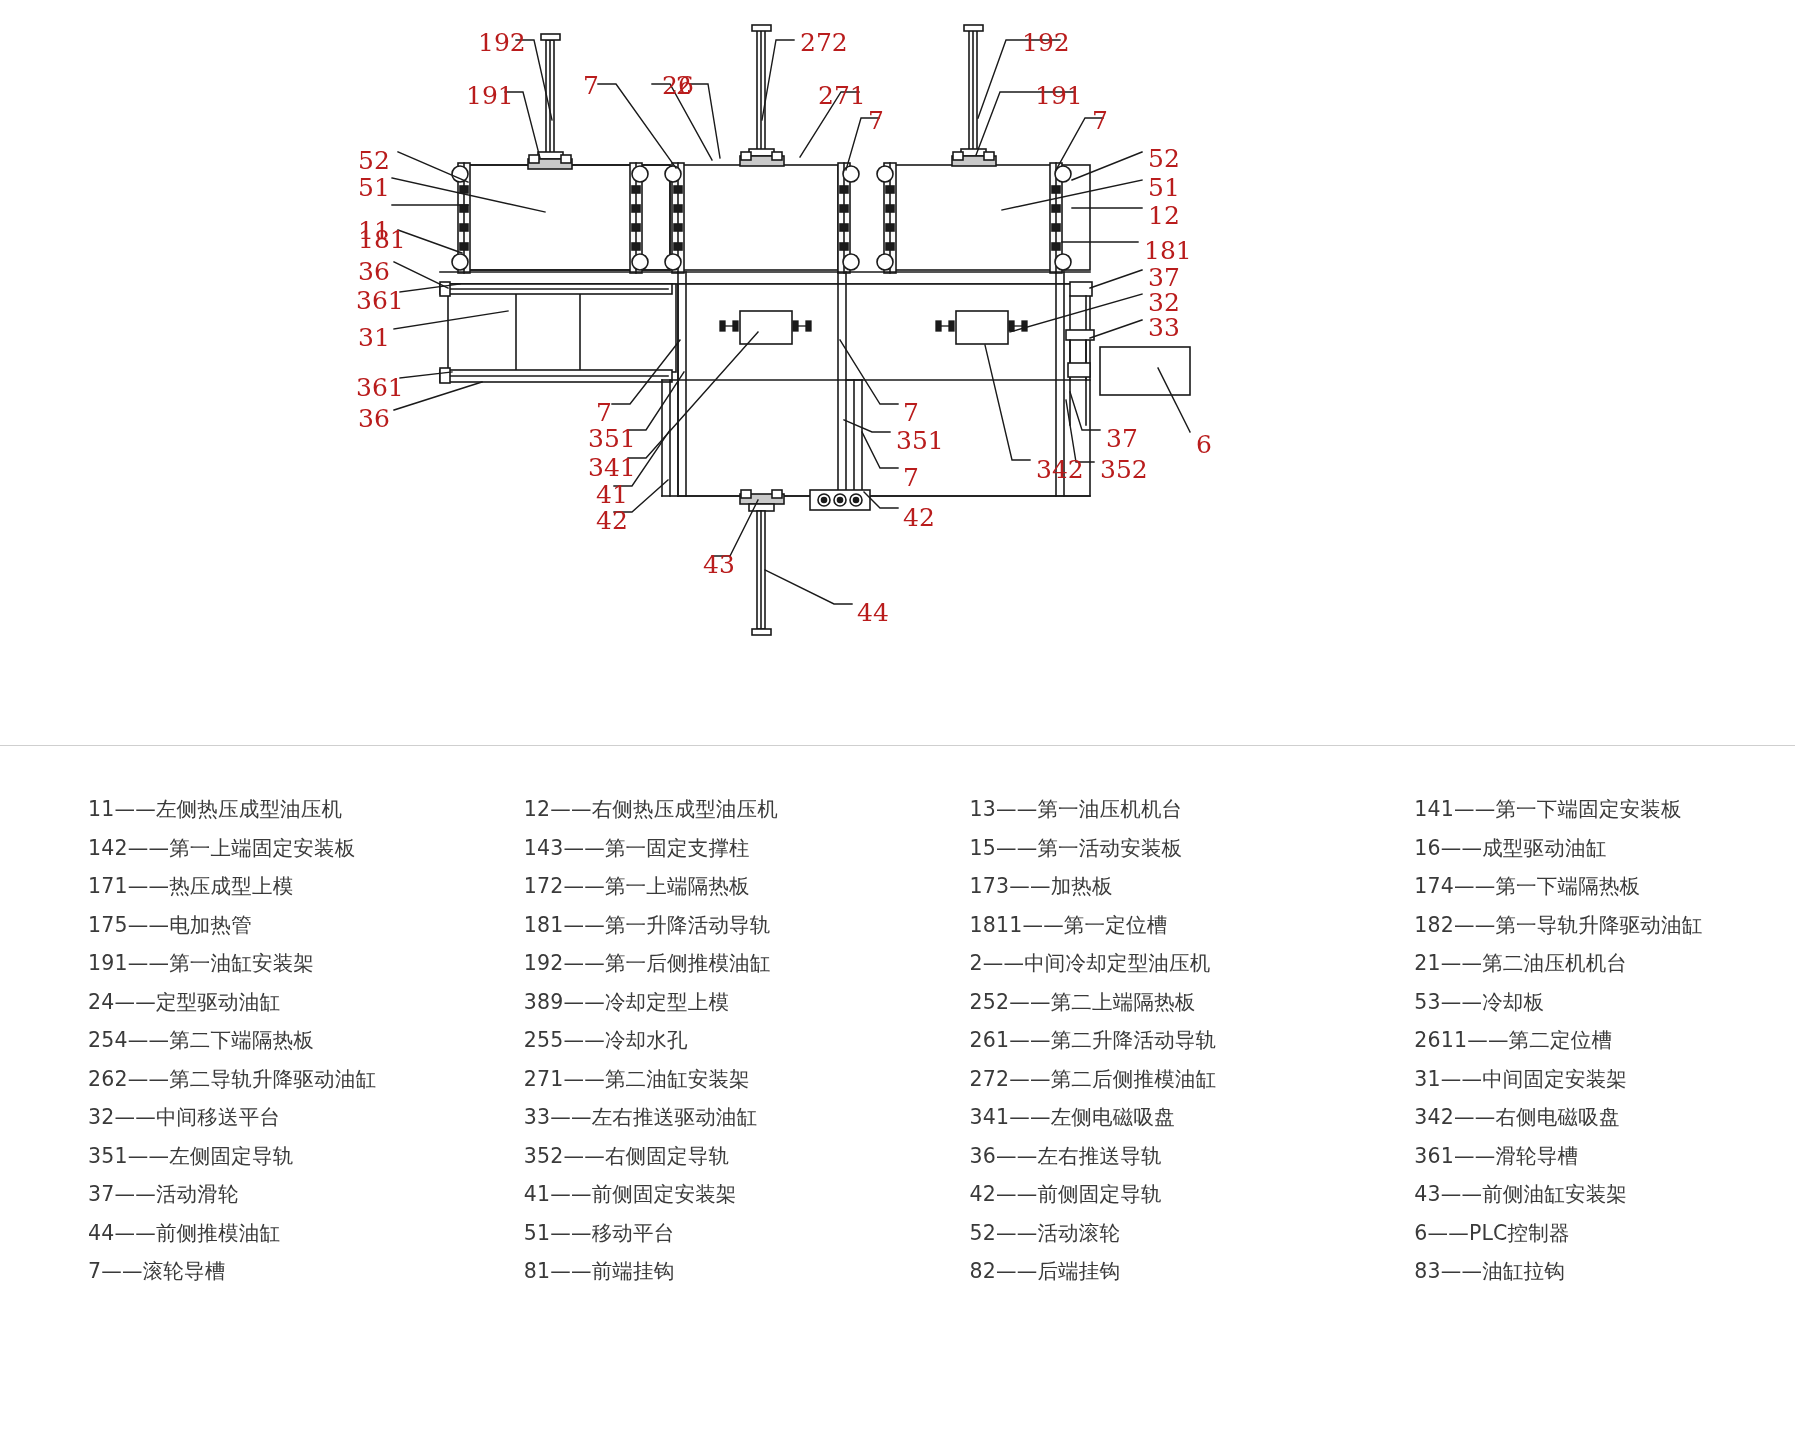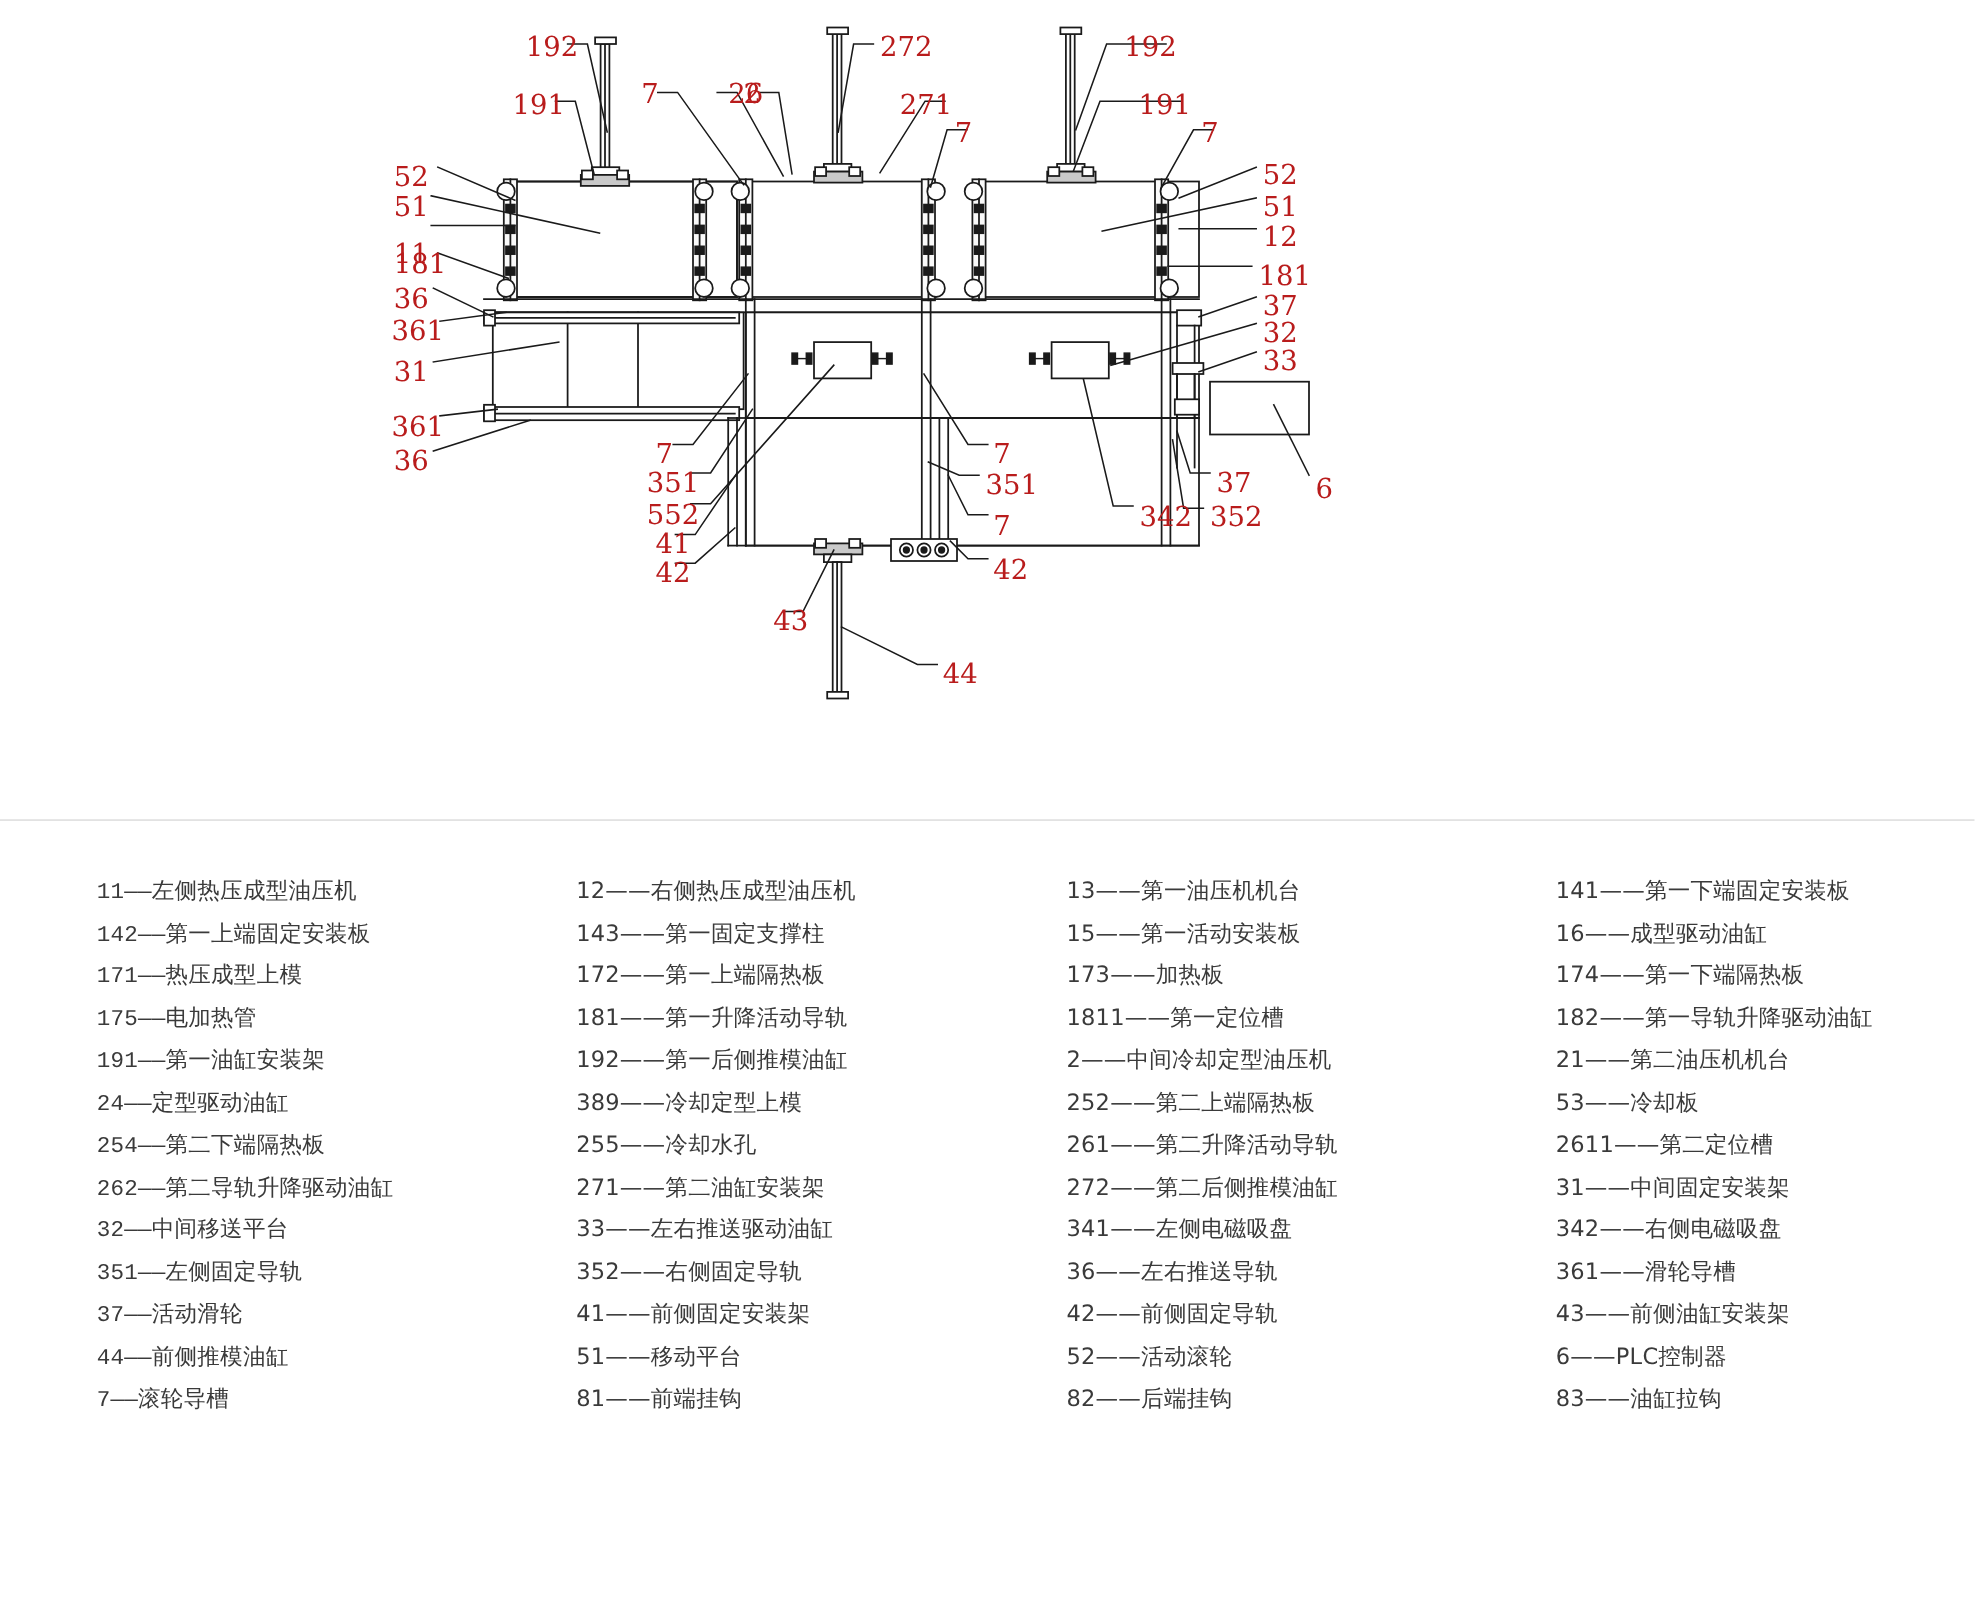--- a/index.html
+++ b/index.html
@@ -56,21 +56,21 @@
   .legend-cell {
     width: 25%;
     box-sizing: border-box;
     font-size: 20.5px;
     color: #3a3a3a;
     letter-spacing: 0.2px;
     white-space: nowrap;
     text-align: left;
     font-family: "DejaVu Sans", "Liberation Sans", sans-serif;
   }
-  .legend-cell.c0 { padding-left: 88px; font-family: Liberation Mono, monospace; }
+  .legend-cell.c0 { padding-left: 88px; }
   .legend-cell.c1 { padding-left: 75px; }
   .legend-cell.c2 { padding-left: 72px; }
   .legend-cell.c3 { padding-left: 68px; }
 
   
   .callout {
     position: absolute;
     font-family: "DejaVu Serif", "Liberation Serif", serif;
     font-size: 25px;
     color: #b91c1c;
@@ -370,21 +370,21 @@
       <div class="callout" style="left: 1148px; top: 146px;">52</div>
       <div class="callout" style="left: 1148px; top: 175px;">51</div>
       <div class="callout" style="left: 1148px; top: 203px;">12</div>
       <div class="callout" style="left: 1144px; top: 238px;">181</div>
       <div class="callout" style="left: 1148px; top: 265px;">37</div>
       <div class="callout" style="left: 1148px; top: 290px;">32</div>
       <div class="callout" style="left: 1148px; top: 315px;">33</div>
       <div class="callout" style="left: 1196px; top: 432px;">6</div>
       <div class="callout" style="left: 596px; top: 400px;">7</div>
       <div class="callout" style="left: 588px; top: 426px;">351</div>
-      <div class="callout" style="left: 588px; top: 455px;">552</div>
+      <div class="callout" style="left: 588px; top: 455px;">341</div>
       <div class="callout" style="left: 596px; top: 482px;">41</div>
       <div class="callout" style="left: 596px; top: 508px;">42</div>
       <div class="callout" style="left: 703px; top: 552px;">43</div>
       <div class="callout" style="left: 857px; top: 600px;">44</div>
       <div class="callout" style="left: 903px; top: 400px;">7</div>
       <div class="callout" style="left: 896px; top: 428px;">351</div>
       <div class="callout" style="left: 903px; top: 465px;">7</div>
       <div class="callout" style="left: 903px; top: 505px;">42</div>
       <div class="callout" style="left: 1036px; top: 457px;">342</div>
       <div class="callout" style="left: 1100px; top: 457px;">352</div>

